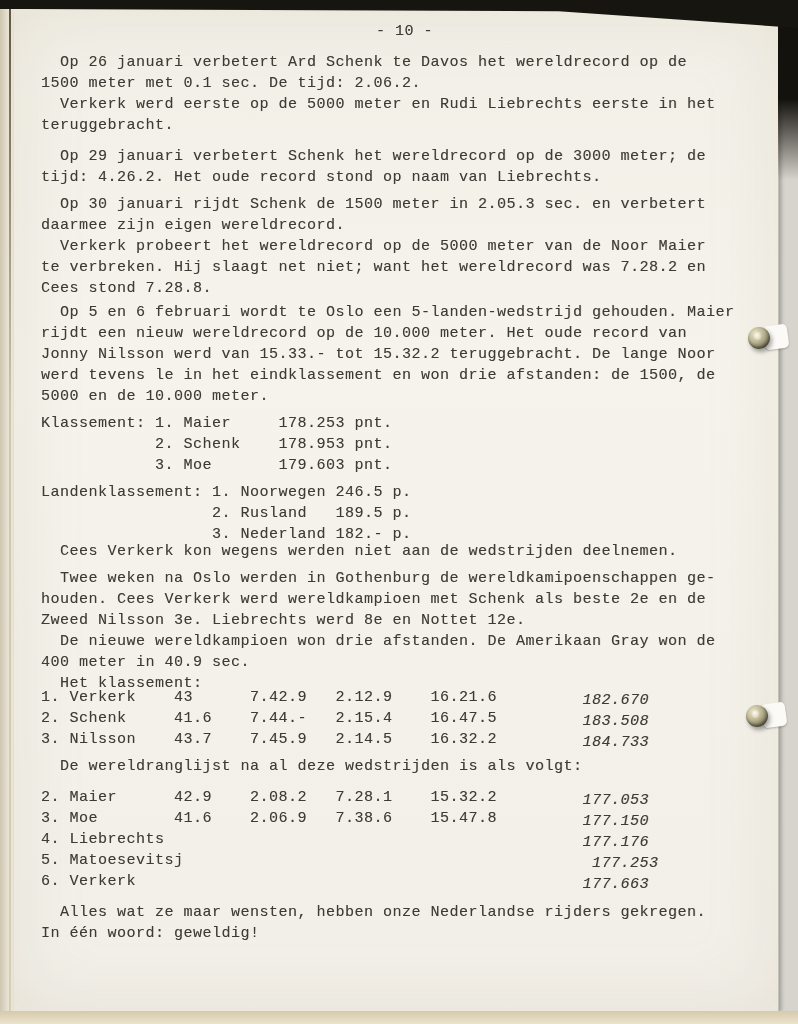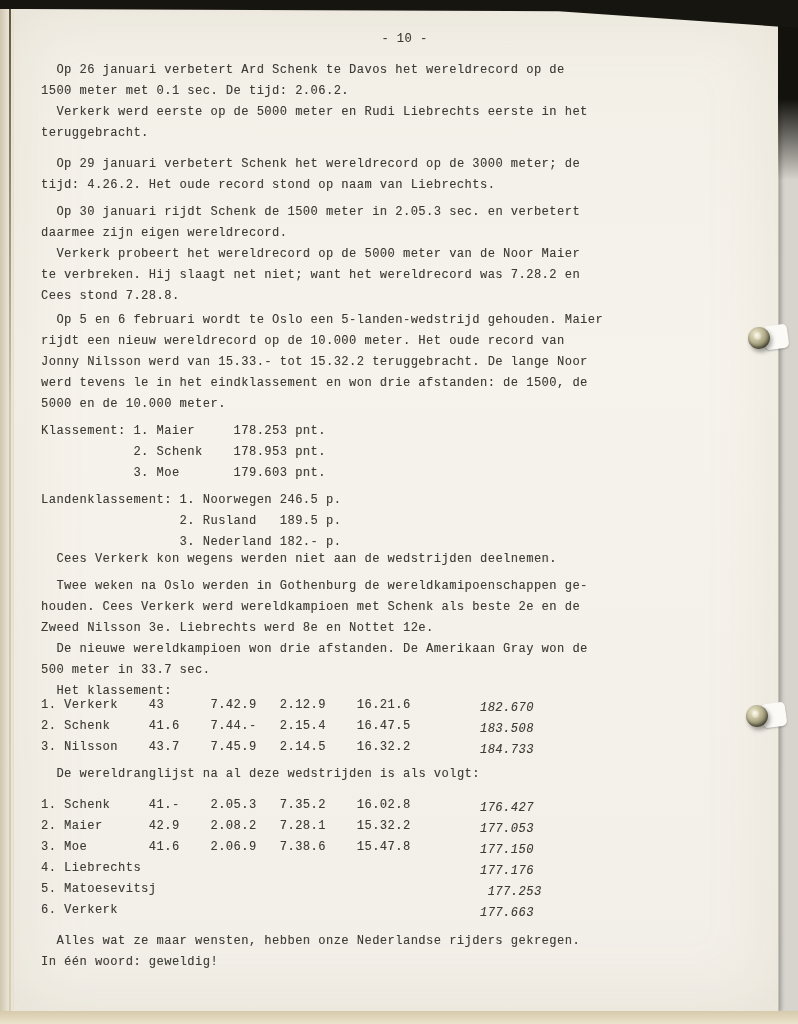--- a/index.html
+++ b/index.html
@@ -18,22 +18,22 @@
   .right-dark{position:absolute;right:0;top:0;width:20px;height:180px;z-index:2;
     background:linear-gradient(180deg,#14120d 55%,rgba(20,18,13,0));}
   .bottom-strip{position:absolute;left:0;right:0;bottom:0;height:13px;z-index:2;
     background:linear-gradient(180deg,#d6caab,#ece3cd);}
   
   .paper{position:absolute;left:14px;top:9px;width:764px;height:1002px;z-index:1;
     background:linear-gradient(180deg,#f2efe7,#f6f3ec 35%,#f2efe8);
     border-right:1px solid #c6c1b5;
     box-shadow:inset 0 0 70px rgba(175,165,135,.18), 2px 1px 4px rgba(0,0,0,.28);}
   .content{position:absolute;left:27px;top:12px;right:10px;
-    font-size:12px;line-height:21px;letter-spacing:.5px;color:#3d3b35;
-    text-shadow:.3px .3px 0 rgba(63,60,52,.35);margin-top:8px;}
+    font-size:15px;line-height:21px;letter-spacing:.5px;color:#3d3b35;
+    text-shadow:.3px .3px 0 rgba(63,60,52,.35);}
   .line{white-space:pre;height:21px;}
   .pageno{text-align:center;}
   .u{text-underline-offset:3px;text-decoration-thickness:1.5px;}
   .pts{display:inline-block;transform:translateY(3px);font-style:italic;}
   .gap-wide{margin-top:10px}.gap-normal{margin-top:6px}.gap-small{margin-top:3px}
   .gap-none{margin-top:-4px}.gap-neg{margin-top:-7px}
   
   .tab{position:absolute;width:24px;height:24px;background:#fbfaf6;border-radius:5px;
     box-shadow:0 1px 2px rgba(0,0,0,.25);transform:rotate(-8deg);z-index:4;}
   .rivet{position:absolute;width:22px;height:22px;border-radius:50%;z-index:5;
@@ -87,33 +87,32 @@
         <div class="line"><span>                  3. </span><span>Nederland</span><span> 182.- p.</span></div>
       </div>
       <div class="block gap-none">
         <div class="line"><span>  </span><span class="u">Cees Verkerk</span><span> kon wegens werden niet aan de wedstrijden deelnemen.</span></div>
       </div>
       <div class="block gap-normal">
         <div class="line"><span>  Twee weken na Oslo werden in </span><span class="u">Gothenburg</span><span> de wereldkamipoenschappen ge-</span></div>
         <div class="line"><span>houden. Cees Verkerk werd wereldkampioen met Schenk als beste 2e en de</span></div>
         <div class="line"><span>Zweed Nilsson 3e. Liebrechts werd 8e en Nottet 12e.</span></div>
         <div class="line"><span>  De nieuwe wereldkampioen won drie afstanden. De Amerikaan Gray won de</span></div>
-        <div class="line"><span>500 meter in 33.7 sec.</span></div>
+        <div class="line"><span>400 meter in 40.9 sec.</span></div>
         <div class="line"><span>  Het klassement:</span></div>
       </div>
       <div class="block gap-neg">
         <div class="line"><span>1. Verkerk    43      7.42.9   2.12.9    16.21.6         </span><span class="pts">182.670</span></div>
         <div class="line"><span>2. Schenk     41.6    7.44.-   2.15.4    16.47.5         </span><span class="pts">183.508</span></div>
         <div class="line"><span>3. Nilsson    43.7    7.45.9   2.14.5    16.32.2         </span><span class="pts">184.733</span></div>
       </div>
       <div class="block gap-normal">
         <div class="line"><span>  De </span><span class="u">wereldranglijst</span><span> na al deze wedstrijden is als volgt:</span></div>
       </div>
       <div class="block gap-wide">
-        <div class="line"><span>1. Schenk     41.-    2.05.3   7.35.2    16.02.8         </span><span class="pts">176.427</span></div>
         <div class="line"><span>2. Maier      42.9    2.08.2   7.28.1    15.32.2         </span><span class="pts">177.053</span></div>
         <div class="line"><span>3. Moe        41.6    2.06.9   7.38.6    15.47.8         </span><span class="pts">177.150</span></div>
         <div class="line"><span>4. Liebrechts                                            </span><span class="pts">177.176</span></div>
         <div class="line"><span>5. Matoesevitsj                                           </span><span class="pts">177.253</span></div>
         <div class="line"><span>6. Verkerk                                               </span><span class="pts">177.663</span></div>
       </div>
       <div class="block gap-wide">
         <div class="line"><span>  Alles wat ze maar wensten, hebben onze Nederlandse rijders gekregen.</span></div>
         <div class="line"><span>In één woord: geweldig!</span></div>
       </div>

